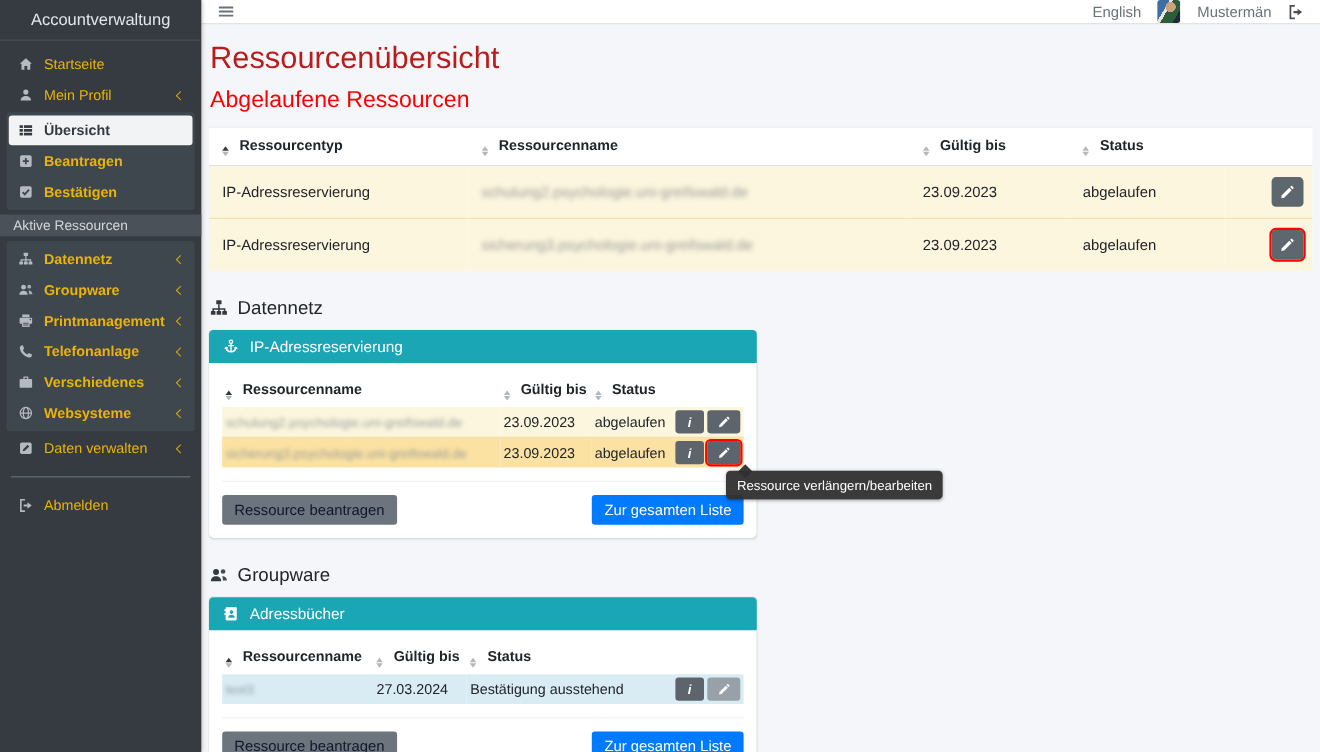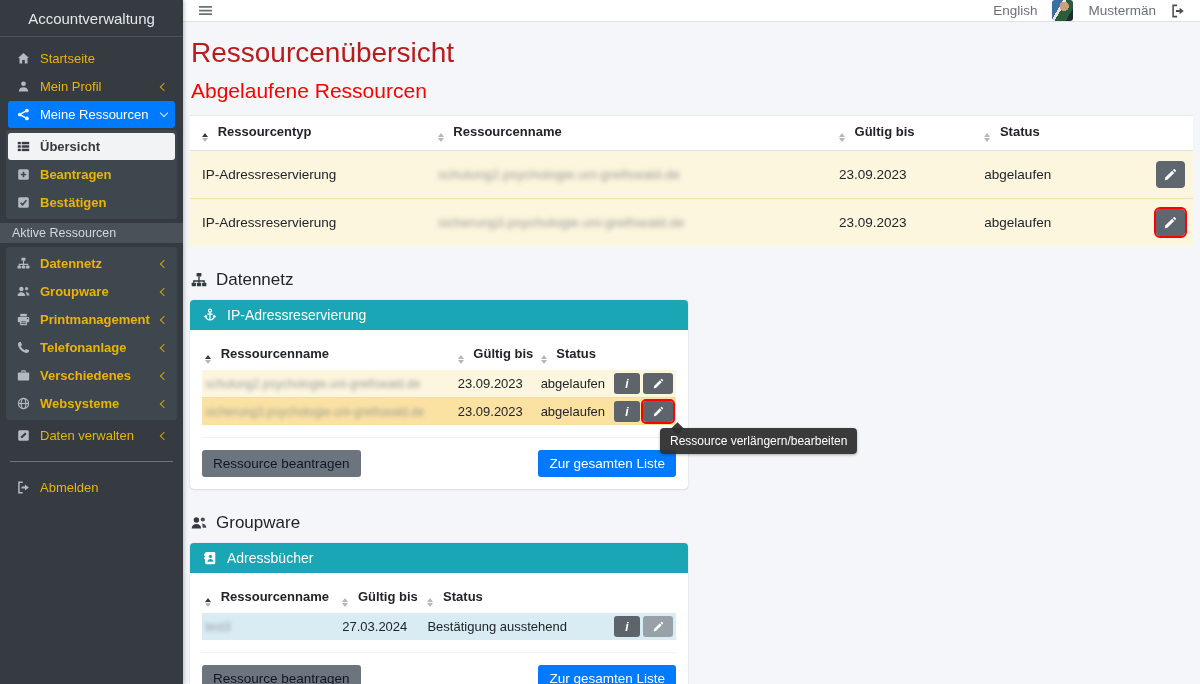--- a/index.html
+++ b/index.html
@@ -141,32 +141,20 @@
         <span class="ico">
             <svg viewBox="0 0 16 16" fill="currentColor">
               <circle cx="8" cy="4.6" r="2.9"></circle>
               <path d="M2.2 14C2.2 10.8 4.8 8.9 8 8.9c3.2 0 5.8 1.9 5.8 5.1Z"></path>
             </svg>
           </span>
         <span class="lbl">Mein Profil</span>
         <span class="chev chev-l"></span>
       </div>
 
-      <div class="s-item active">
-        <span class="ico">
-            <svg viewBox="0 0 16 16" fill="currentColor">
-              <circle cx="3.4" cy="8" r="2.3"></circle>
-              <circle cx="12.2" cy="3.2" r="2.3"></circle>
-              <circle cx="12.2" cy="12.8" r="2.3"></circle>
-              <path d="M5.2 7 10.4 4.1M5.2 9 10.4 11.9" fill="none" stroke="currentColor" stroke-width="1.6"></path>
-            </svg>
-          </span>
-        <span class="lbl">Meine Ressourcen</span>
-        <span class="chev chev-d"></span>
-      </div>
 
       <div class="subgroup">
         <div class="s-item child-active">
           <span class="ico">
               <svg viewBox="0 0 16 16" fill="currentColor">
                 <rect x="1" y="2.3" width="3.7" height="3"></rect>
                 <rect x="5.8" y="2.3" width="9.2" height="3"></rect>
                 <rect x="1" y="6.5" width="3.7" height="3"></rect>
                 <rect x="5.8" y="6.5" width="9.2" height="3"></rect>
                 <rect x="1" y="10.7" width="3.7" height="3"></rect>

